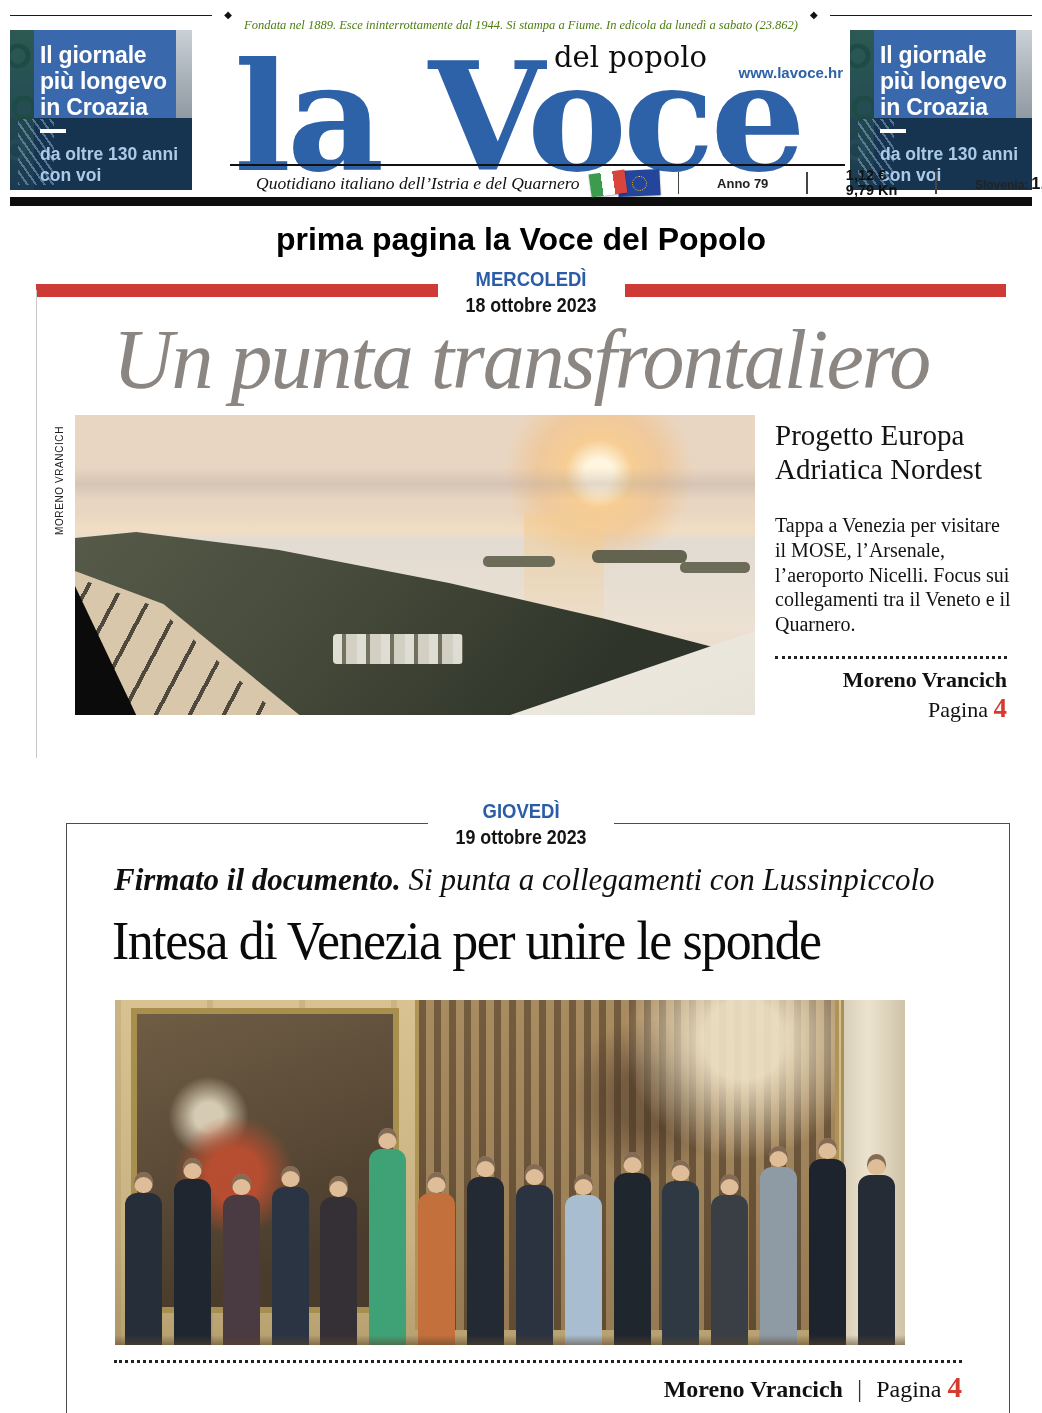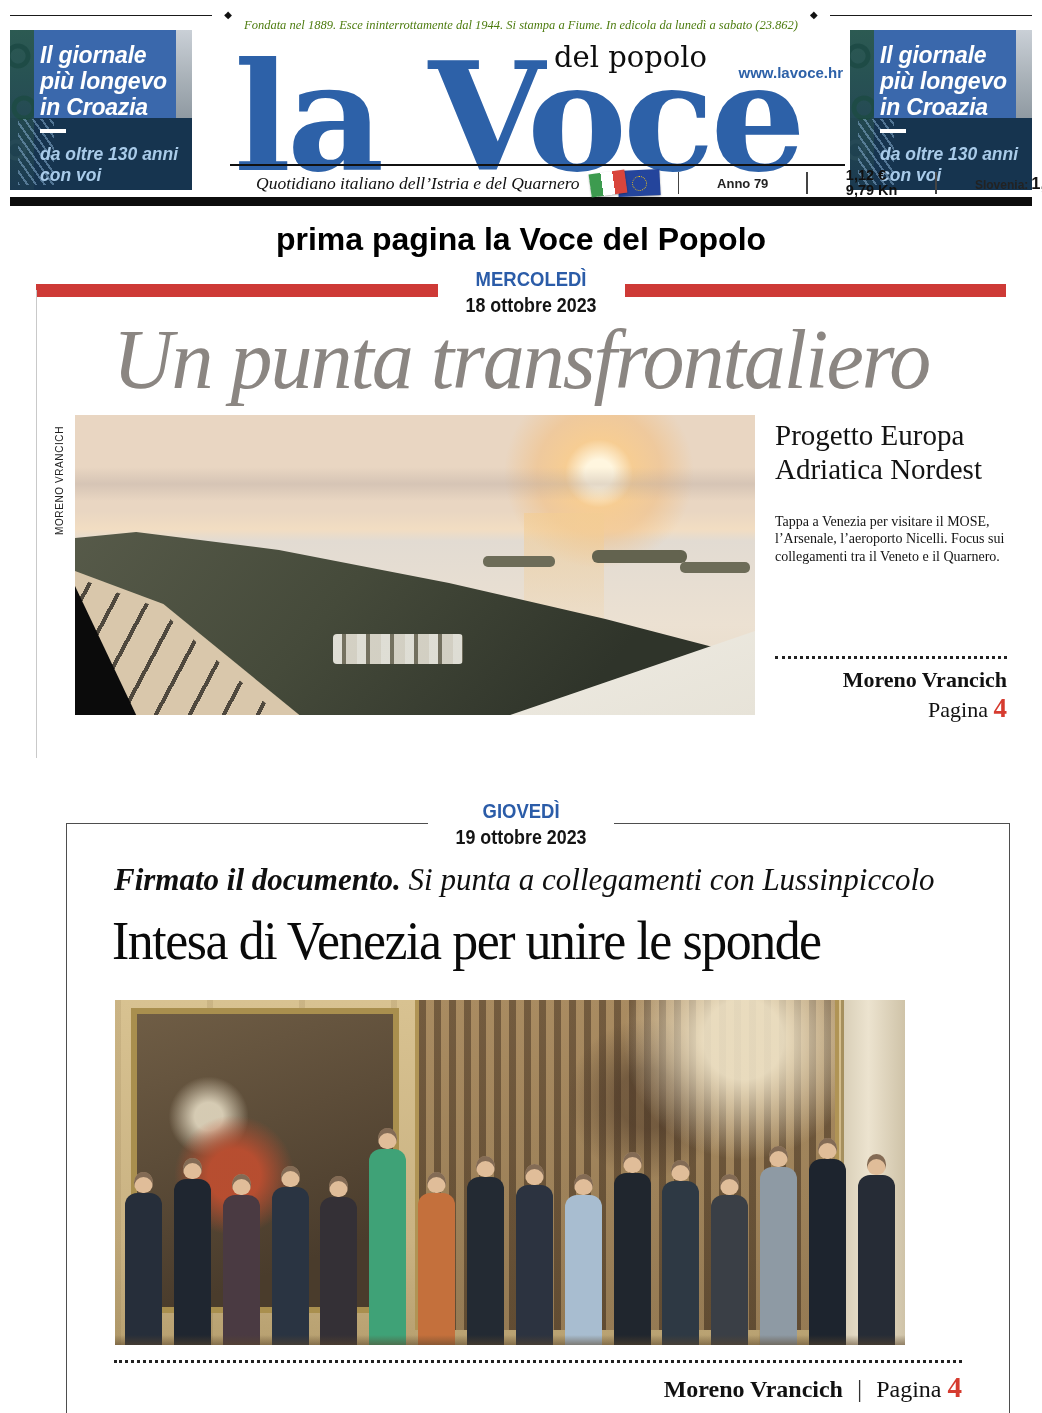--- a/index.html
+++ b/index.html
@@ -23,21 +23,21 @@
   .promo .deco-left { position:absolute; left:0; top:0; bottom:0; width:24px;
       background:
         radial-gradient(circle at 8px 26px,  transparent 7px, #1d4a41 8px 12px, transparent 13px),
         radial-gradient(circle at 14px 78px, transparent 7px, #1d4a41 8px 12px, transparent 13px),
         radial-gradient(circle at 6px 120px, transparent 6px, #274b57 7px 10px, transparent 11px),
         linear-gradient(180deg, #2c5a4e, #1c3b52); opacity:.95; }
   .promo .deco-right { position:absolute; right:0; top:0; width:16px; height:55%;
       background:linear-gradient(180deg,#e3e2de,#b9bbb7 60%, #9fa3a1); opacity:.85; }
   .promo .hatch { position:absolute; left:8px; bottom:5px; width:36px; height:66px;
       background:repeating-linear-gradient(55deg, rgba(140,180,215,.5) 0 2px, transparent 2px 7px); }
-  .promo .txt { position:absolute; left:30px; top:13px;font-style:italic; }
+  .promo .txt { position:absolute; left:30px; top:13px; }
   .promo .t-line { display:block; font-weight:bold; font-size:23px; line-height:1.12;
                    letter-spacing:-0.2px; }
   .promo .dash { width:26px; height:4px; background:#fff; margin:9px 0 11px; }
   .promo .s-line { display:block; color:#a9cbe9; font-weight:bold; font-size:17.5px; line-height:1.2; }
 
   
   .masthead { position:absolute; left:230px; top:28px; width:615px; height:170px; }
   .logo-main { position:absolute; left:4px; top:14px; font-family:"DejaVu Serif", serif;
                font-weight:bold; font-size:150px; line-height:1; letter-spacing:-4px;
                color:#2d61a8; white-space:nowrap; }
@@ -113,21 +113,21 @@
   .p1-isl2 { left:76%; top:45%; width:95px; height:13px; border-radius:6px; background:#63634f; }
   .p1-isl3 { left:89%; top:49%; width:70px; height:11px; border-radius:5px; background:#6d6c58; }
   .p1-isl4 { left:18%; top:49%; width:60px; height:9px; border-radius:4px; background:#79765f; }
   .p1-wing { inset:0; clip-path:polygon(0 57%, 9% 100%, 0 100%); background:#0b0b0b; }
   .p1-winglet { inset:0; clip-path:polygon(64% 100%, 100% 72%, 100% 100%);
             background:linear-gradient(160deg, #fcfbf8, #e7e3d8); }
 
   .subhead { position:absolute; left:775px; top:418px; width:232px;
              font-family:"Liberation Serif", serif; font-size:29px; line-height:1.18; color:#131313; }
   .summary { position:absolute; left:775px; top:513px; width:238px;
-             font-family:"Liberation Serif", serif; font-size:14px; line-height:1.24; color:#131313; }
+             font-family:"Liberation Serif", serif; font-size:20px; line-height:1.24; color:#131313; }
   .dotrule1 { position:absolute; left:775px; top:656px; width:232px; border-top:3px dotted #222; }
   .author1 { position:absolute; left:775px; top:667px; width:232px; text-align:right;
              font-family:"Liberation Serif", serif; font-weight:bold; font-size:22px; color:#111; }
   .pagina1 { position:absolute; left:775px; top:693px; width:232px; text-align:right;
              font-family:"Liberation Serif", serif; font-size:22px; color:#111; }
   .page-num { color:#d63b2f; font-weight:bold; font-size:27px; font-family:"Liberation Serif", serif; }
 
   
   .sec2-frame { position:absolute; left:66px; top:823px; width:944px; height:590px;
                 border:1px solid #4e4e4e; border-bottom:none; }

